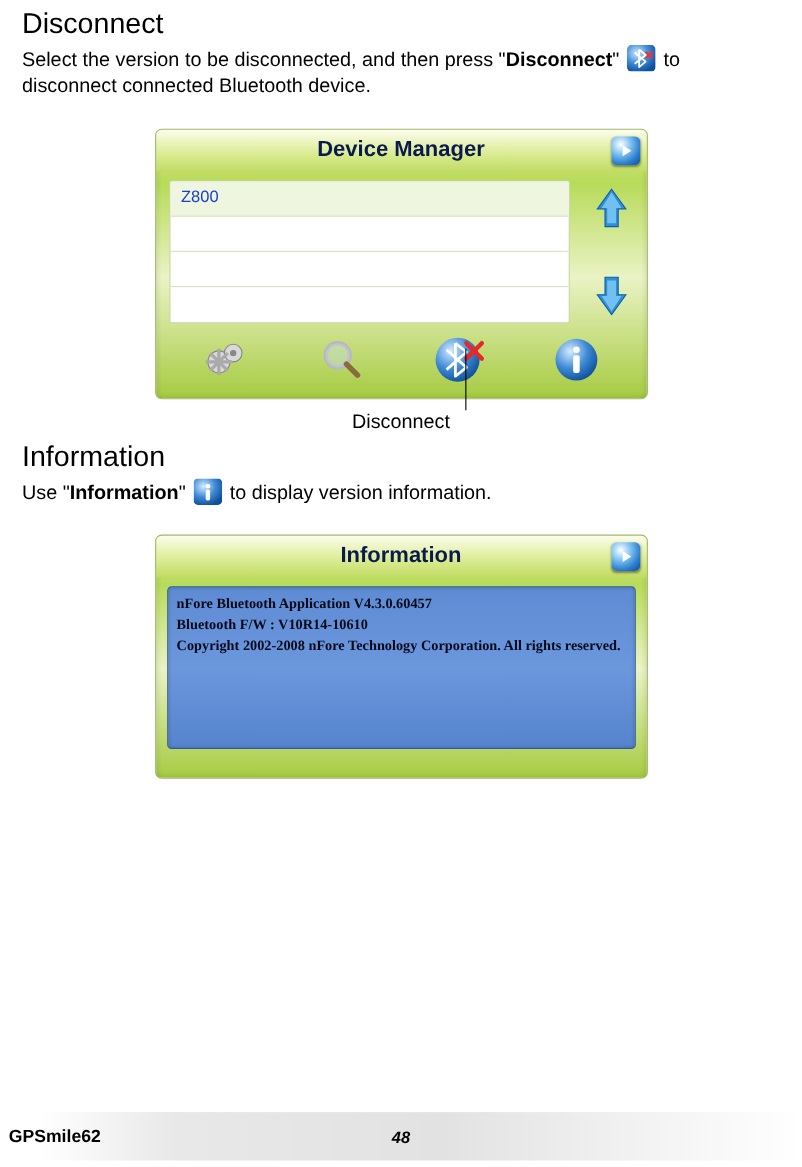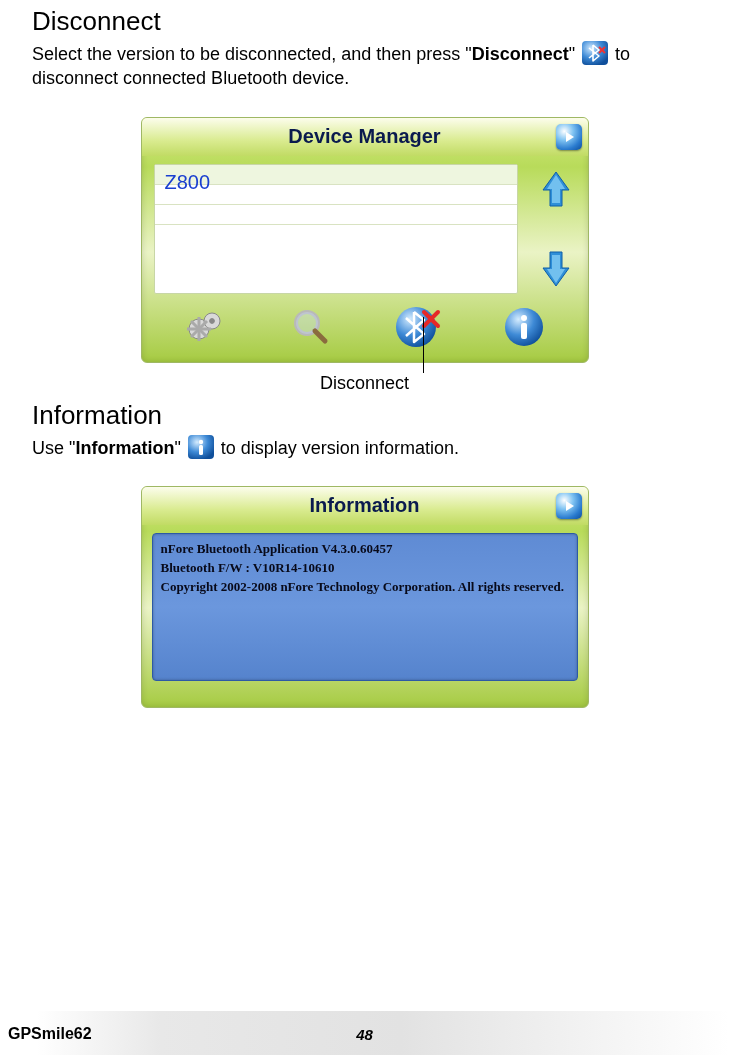--- a/index.html
+++ b/index.html
@@ -5,21 +5,21 @@
   * { box-sizing: border-box; margin: 0; padding: 0; }
   body {
     width: 729px;
     height: 1061px;
     font-family: Arial, Helvetica, sans-serif;
     background: #fff;
     position: relative;
     color: #000;
   }
   .page {
-    padding: 0 32px;
+    padding: 0 20px;
   }
   h2.section {
     font-size: 26px;
     font-weight: 400;
     margin-top: 6px;
     margin-bottom: 4px;
   }
   .body-text {
     font-size: 18px;
     line-height: 1.35;
@@ -81,25 +81,25 @@
   }
   .device-list {
     flex: 1;
     background: #fff;
     border: 1px solid #c8d6a6;
     border-radius: 2px;
     height: 130px;
     overflow: hidden;
   }
   .device-row {
-    height: 20px;
+    height: 32px;
     border-bottom: 1px solid #d9e3c2;
     padding: 6px 10px;
     color: #1a3fd0;
-    font-size: 20px;
+    font-size: 15px;
   }
   .device-row.selected { background: #eef6df; }
   .dm-arrows {
     width: 44px;
     display: flex;
     flex-direction: column;
     align-items: center;
     justify-content: space-between;
     height: 130px;
     padding: 4px 0;

